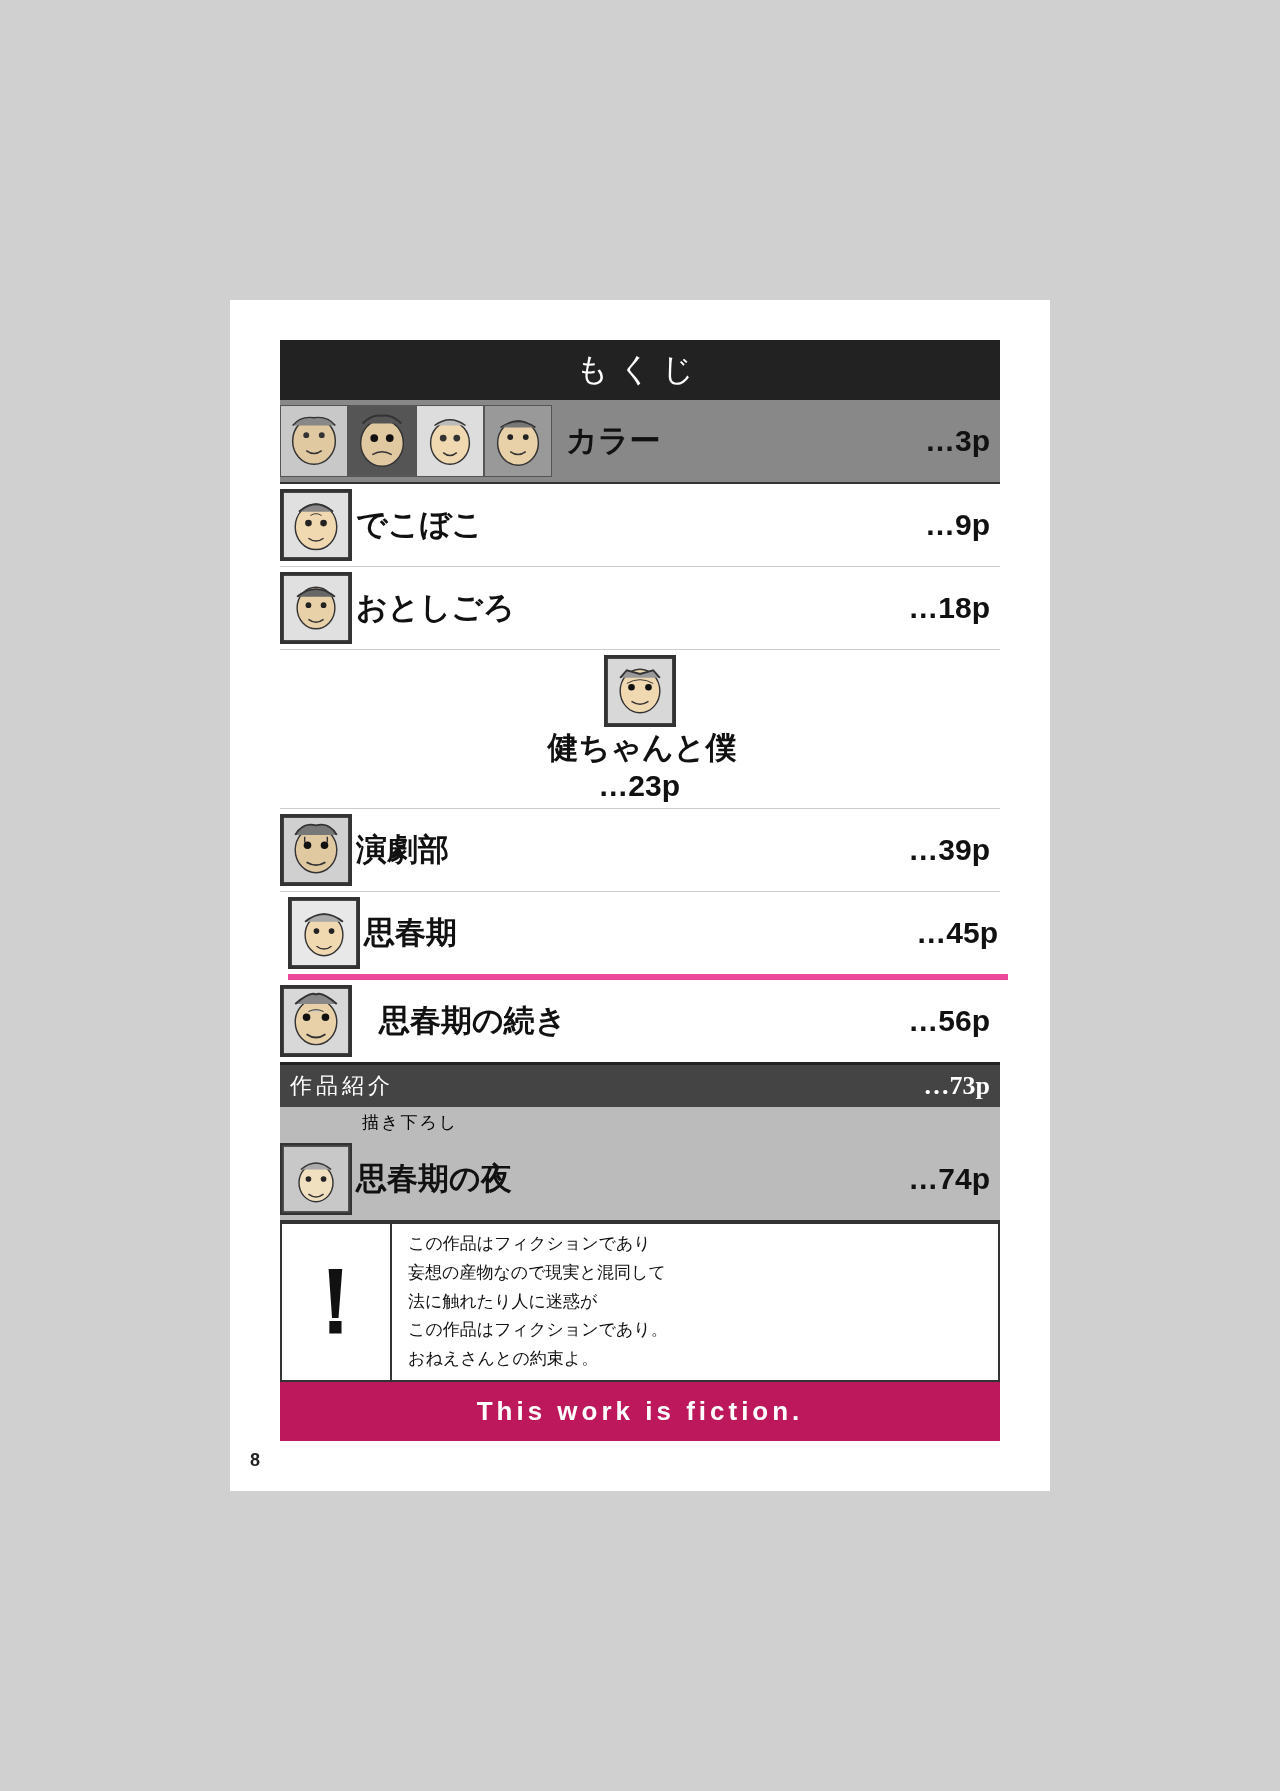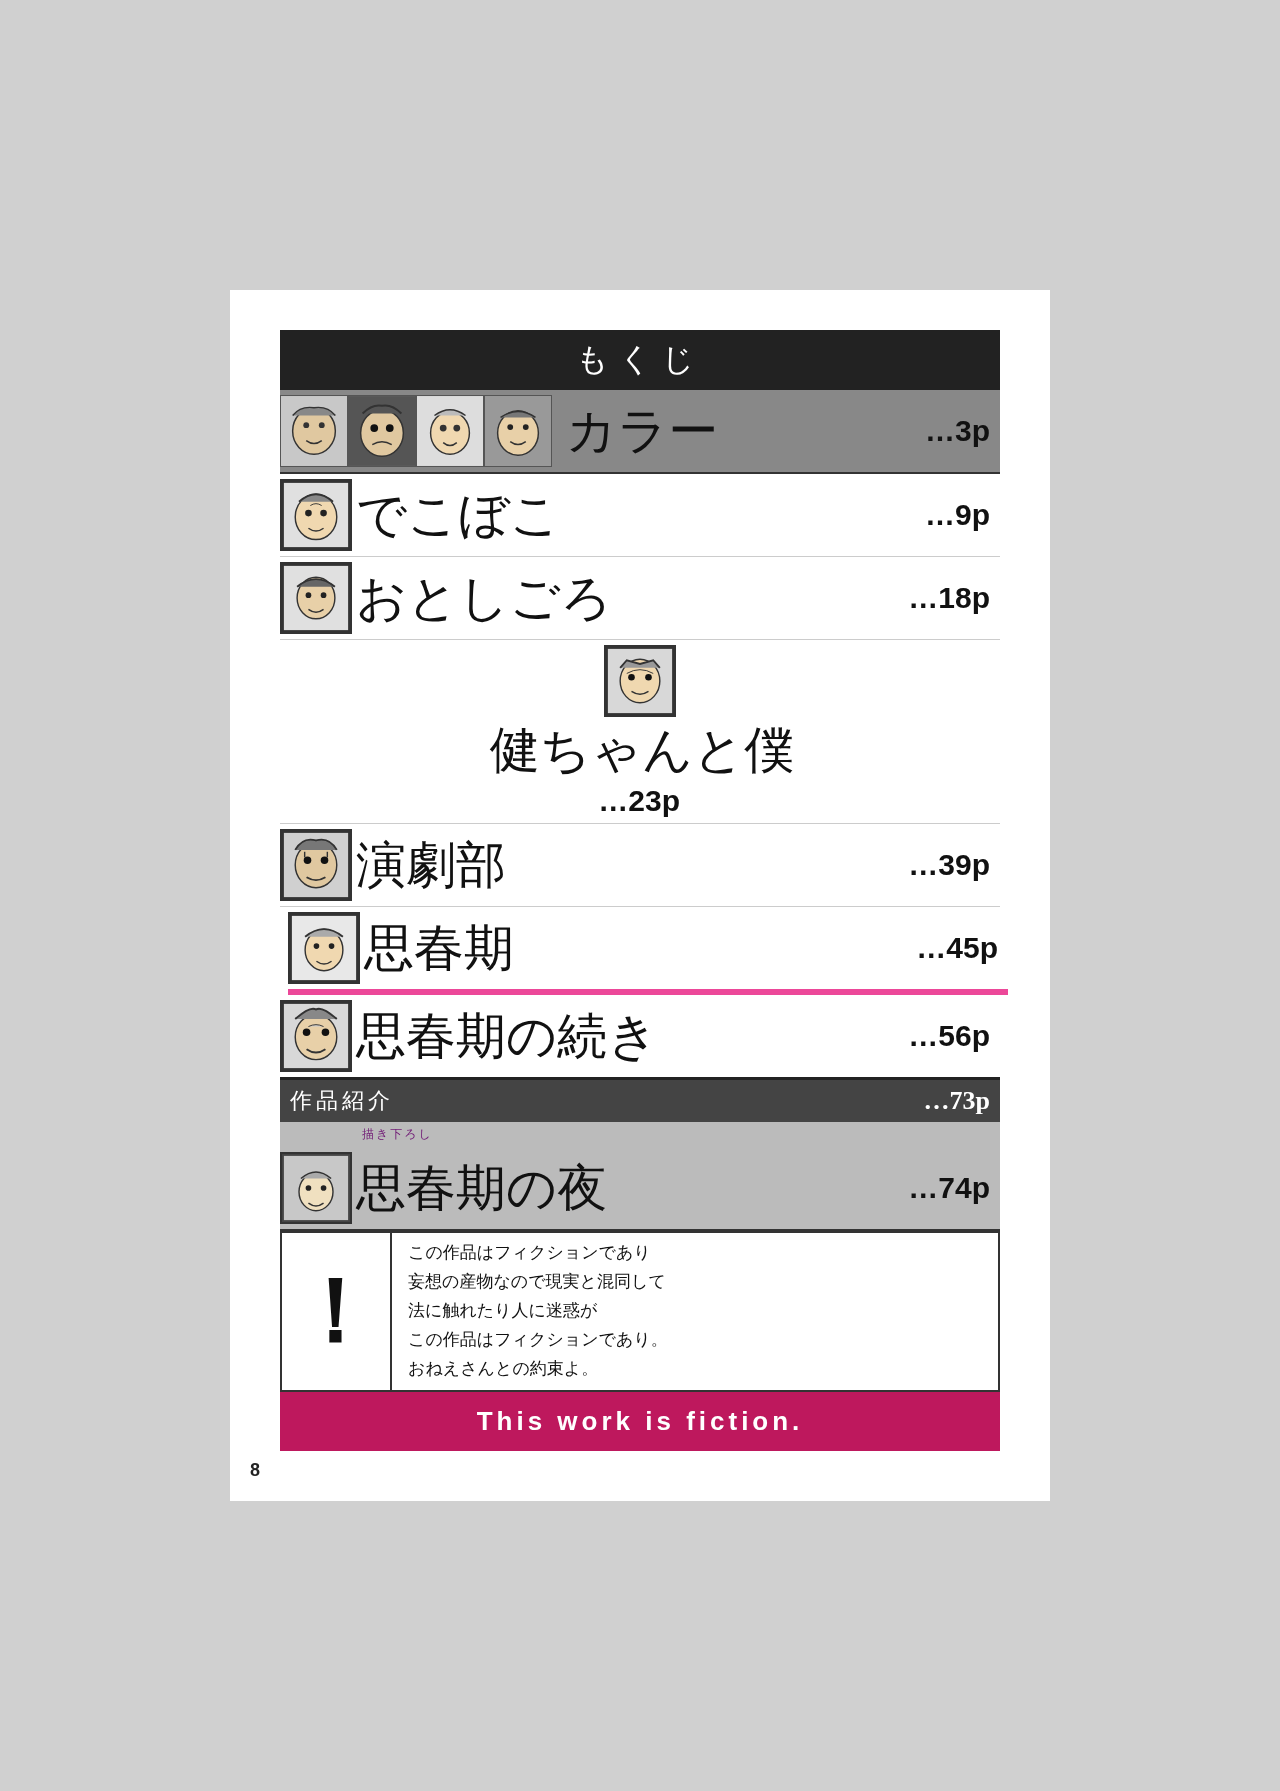--- a/index.html
+++ b/index.html
@@ -46,22 +46,22 @@
       border: 2px solid #333;
       background: #ccc;
       overflow: hidden;
       display: flex;
       align-items: center;
       justify-content: center;
     }
 
     .entry-title {
       flex: 1;
-      font-size: 50px;
-      font-weight: normal;
+      font-size: 31px;
+      font-weight: bold;
       color: #111;
       padding-left: 4px;
     }
 
     .entry-page {
       font-size: 30px;
       font-weight: bold;
       color: #111;
       min-width: 100px;
       text-align: right;
@@ -304,21 +304,21 @@
         <path d="M16 24 Q36 8 56 24" stroke="#333" stroke-width="2" fill="#aaa"></path>
         <circle cx="28" cy="34" r="3" fill="#222"></circle>
         <circle cx="44" cy="34" r="3" fill="#222"></circle>
         <path d="M28 50 Q36 56 44 50" stroke="#333" stroke-width="1.5" fill="none"></path>
       </svg>
     </div>
     <div class="entry-title">思春期</div>
     <div class="entry-page">…45p</div>
   </div>
 
-  <div class="entry-row" style="border-bottom:3px solid #222;">
+  <div class="entry-row" style="border-bottom:3px solid #222;gap:23px;">
     <div class="thumb-single">
       <svg viewBox="0 0 72 72" width="72" height="72">
         <rect width="72" height="72" fill="#d8d8d8"></rect>
         <rect x="1" y="1" width="70" height="70" fill="none" stroke="#333" stroke-width="2"></rect>
         <ellipse cx="36" cy="37" rx="22" ry="24" fill="#e8d0a8" stroke="#333" stroke-width="1.5"></ellipse>
         <path d="M14 18 Q30 4 36 8 Q42 4 58 18" stroke="#333" stroke-width="2" fill="#888"></path>
         <circle cx="26" cy="32" r="4" fill="#111"></circle>
         <circle cx="46" cy="32" r="4" fill="#111"></circle>
         <path d="M26 50 Q36 57 46 50" stroke="#333" stroke-width="2" fill="none"></path>
         <path d="M28 26 Q36 22 44 26" stroke="#333" stroke-width="1" fill="#ccc"></path>
@@ -328,21 +328,21 @@
     <div class="entry-page">…56p</div>
   </div>
 
   <div class="section-bar">
     <span class="bar-title">作品紹介</span>
     <span class="bar-page">…73p</span>
   </div>
 
   <div class="kakioroshi-row">
     <div style="width:72px; height:10px; flex-shrink:0; margin-right:10px;"></div>
-    <span style="font-size:12px; color:#701a75; letter-spacing:2px;">描き下ろし</span>
+    <span style="font-size:17px; color:#000000; letter-spacing:2px;">描き下ろし</span>
   </div>
 
   <div class="entry-row" style="background:#bbb; border-bottom:2px solid #333;">
     <div class="thumb-single" style="background:#ccc;">
       <svg viewBox="0 0 72 72" width="72" height="72">
         <rect width="72" height="72" fill="#c8c8c8"></rect>
         <rect x="1" y="1" width="70" height="70" fill="none" stroke="#444" stroke-width="2"></rect>
         <ellipse cx="36" cy="40" rx="18" ry="20" fill="#f0e0c0" stroke="#333" stroke-width="1.5"></ellipse>
         <path d="M20 26 Q36 12 52 26" stroke="#333" stroke-width="1.5" fill="#aaa"></path>
         <circle cx="28" cy="36" r="3" fill="#222"></circle>

